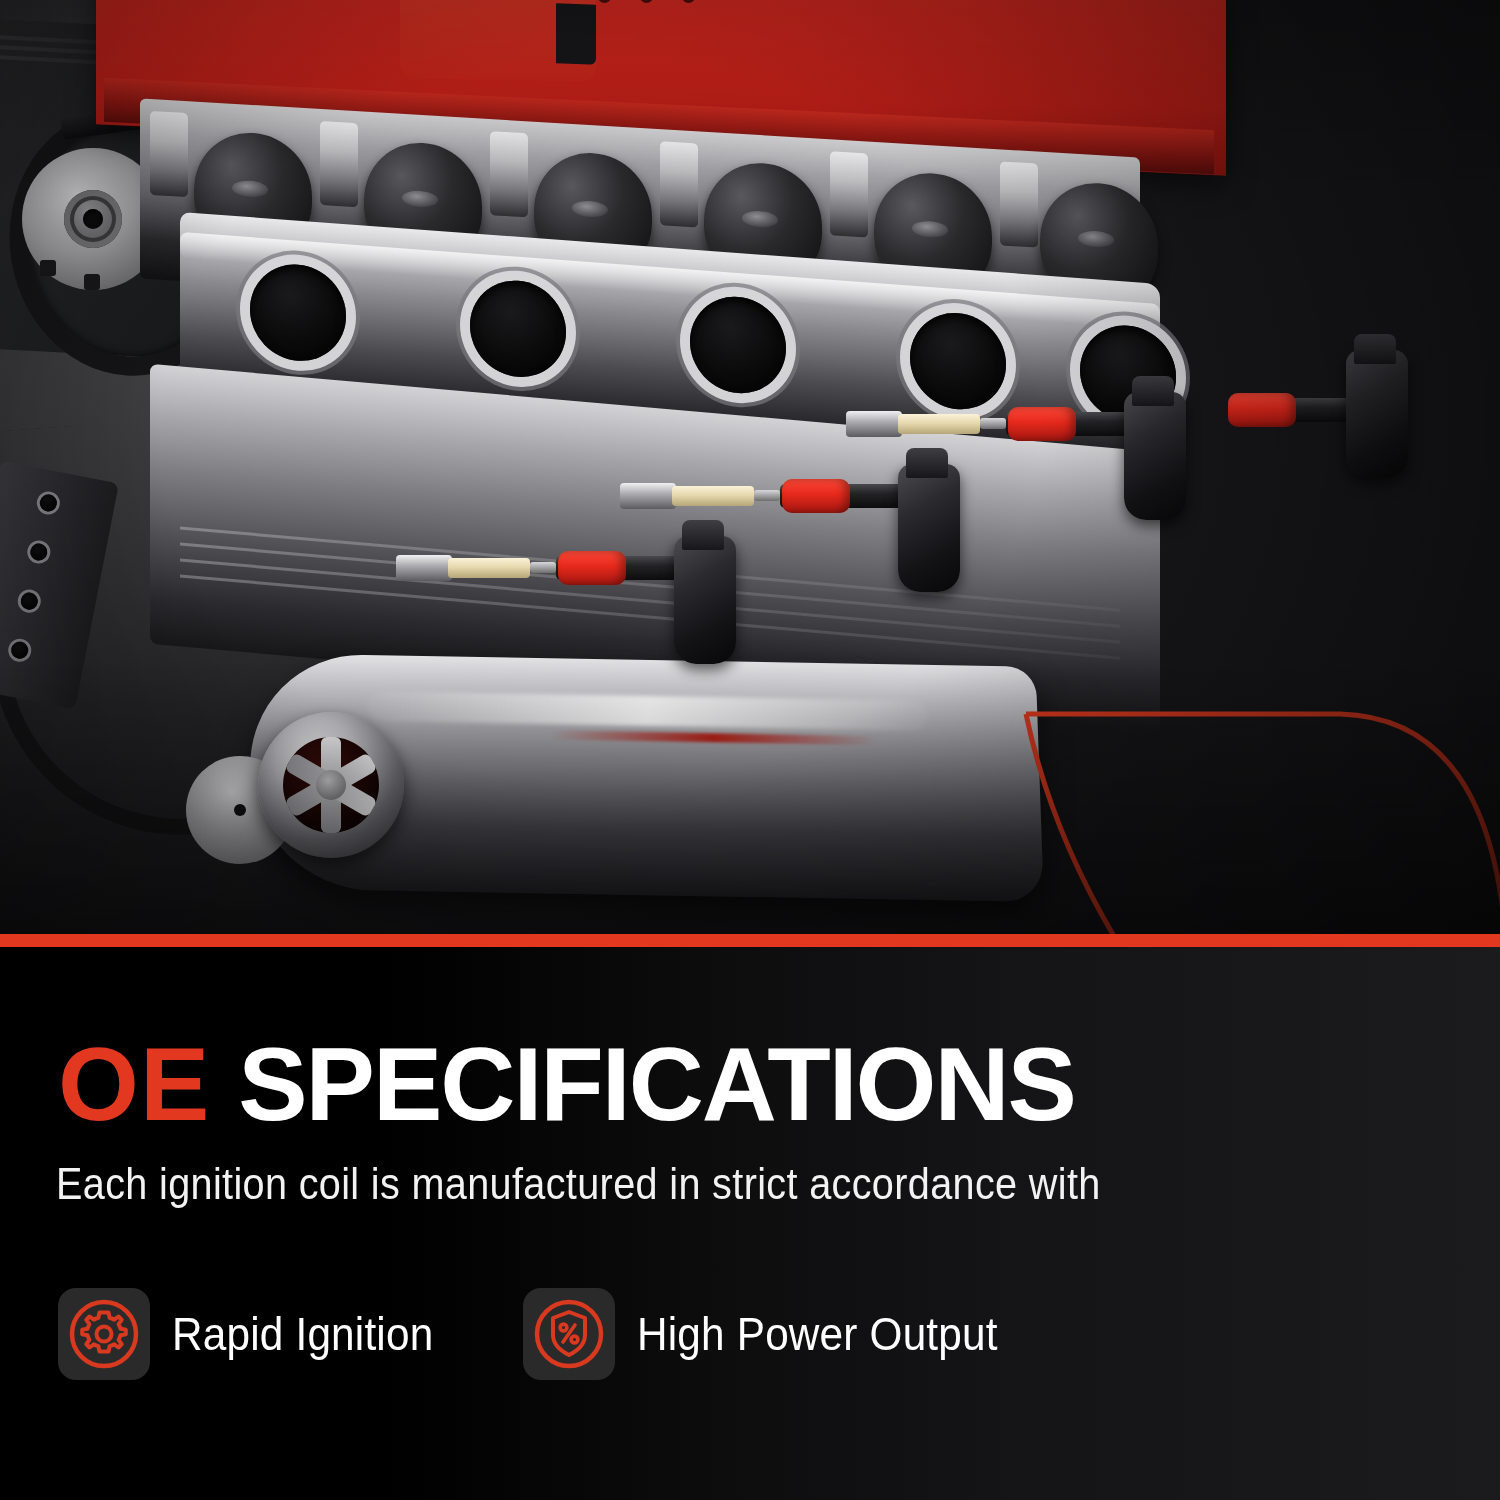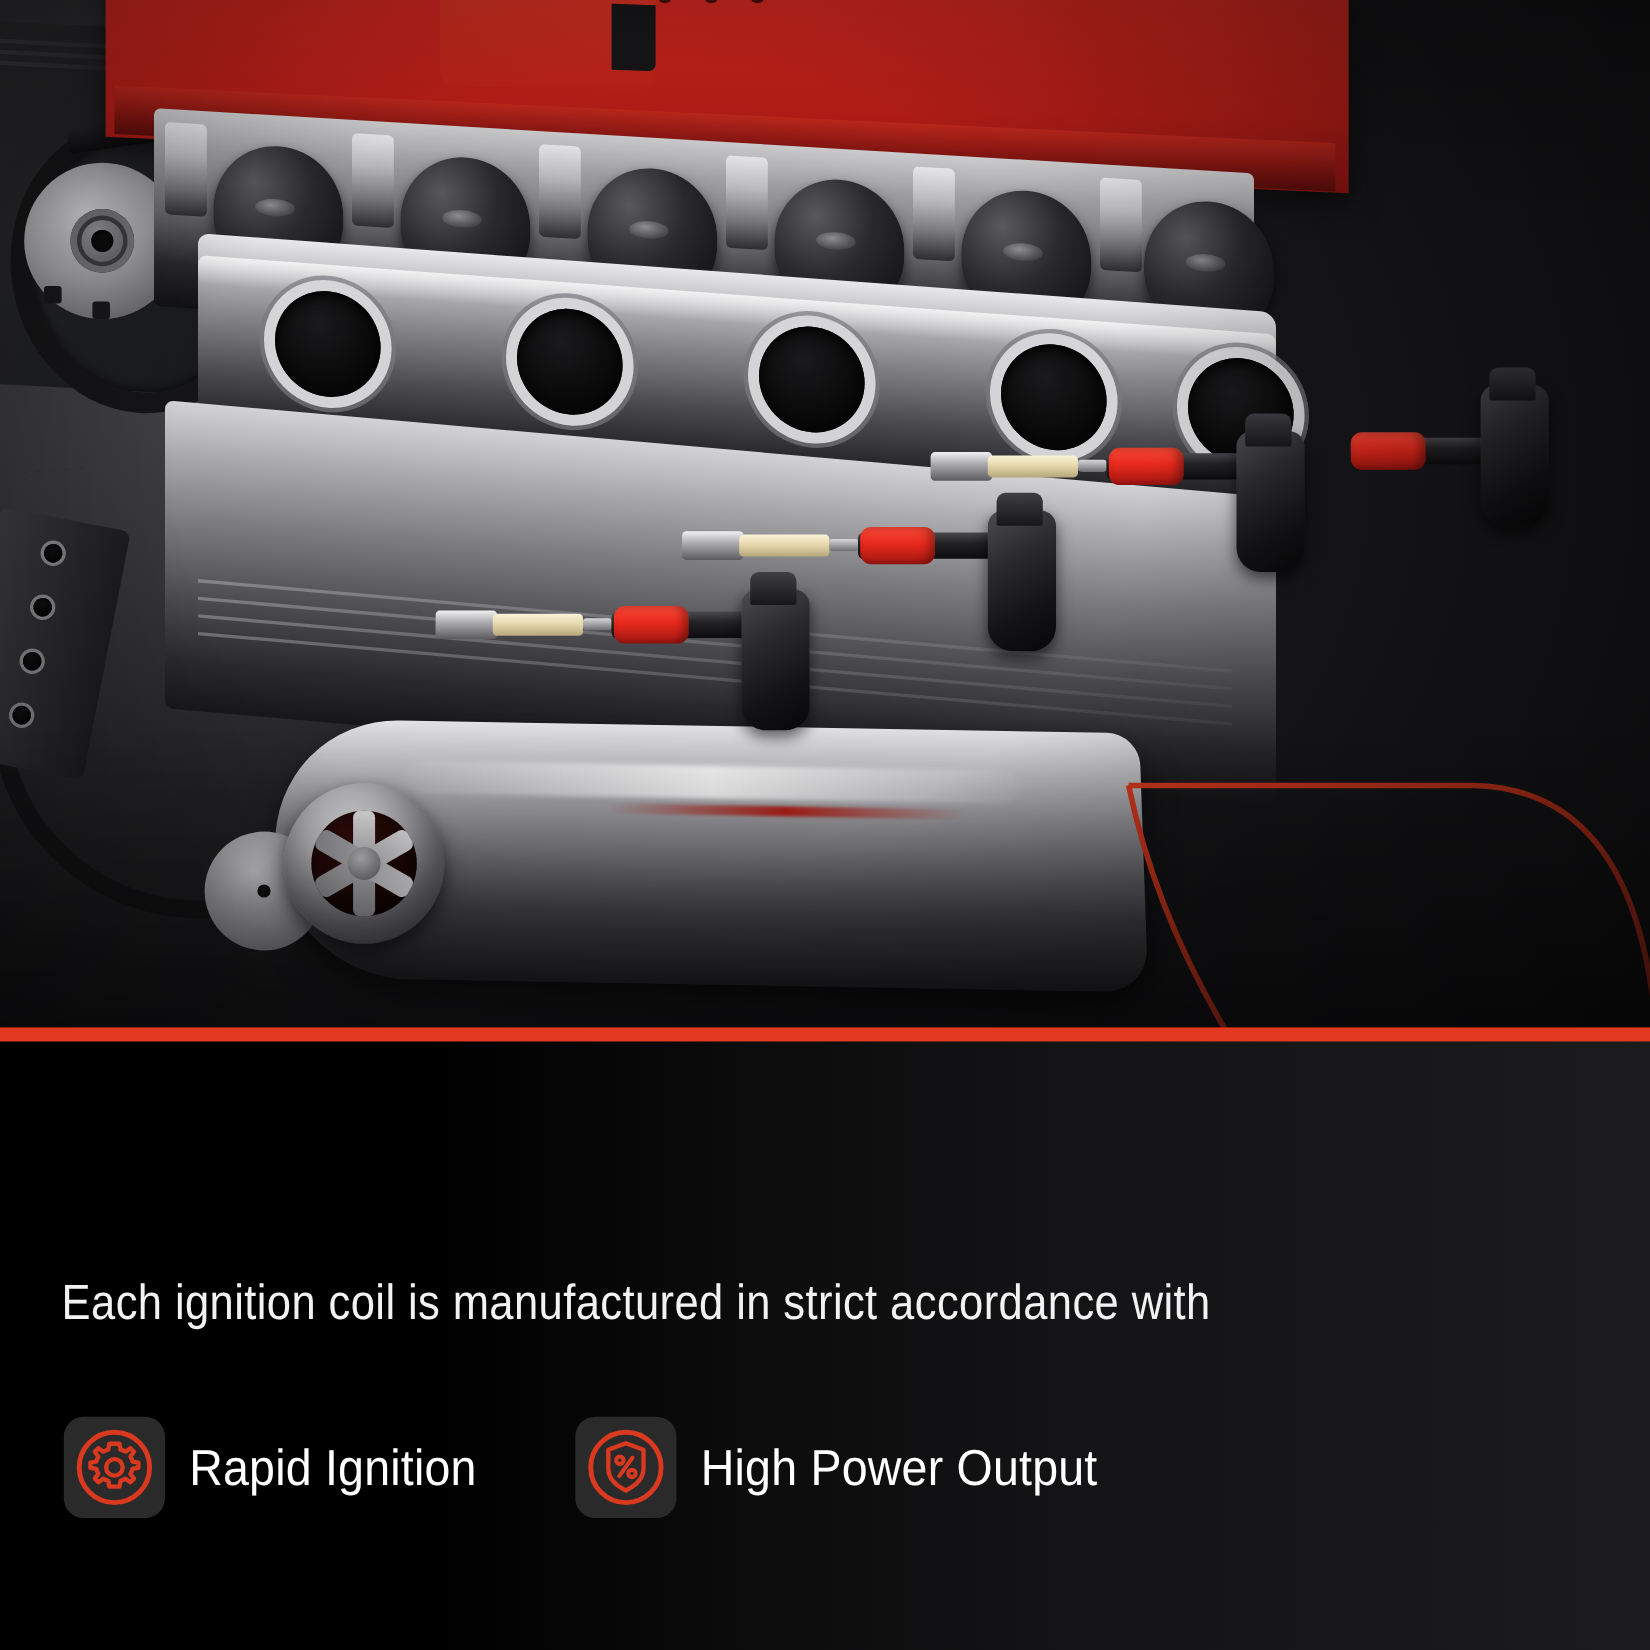--- a/index.html
+++ b/index.html
@@ -616,20 +616,23 @@
       <path d="M 6 14 Q 30 130 98 243" fill="none" stroke="#D9391F" stroke-width="5"></path>
     </svg>
 
     <div class="hero-vignette"></div>
   </div>
 
   <div class="divider"></div>
 
   <div class="bottom"></div>
 
+  <div class="headline">
+    <span class="oe">OE</span><span> </span><span class="spec">SPECIFICATIONS</span>
+  </div>
 
   <div class="subhead">Each ignition coil is manufactured in strict accordance with</div>
 
   <div class="features">
 
     <div class="feature">
       <div class="feat-tile">
         <svg width="74" height="74" viewBox="0 0 74 74">
           <circle cx="37" cy="37" r="32" fill="none" stroke="#D9391F" stroke-width="4.5"></circle>
           <g fill="none" stroke="#D9391F" stroke-width="4" stroke-linejoin="round">

